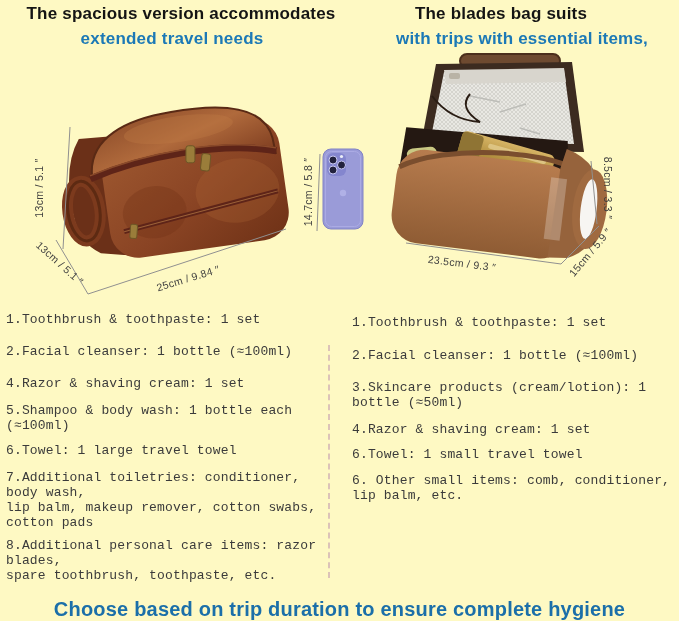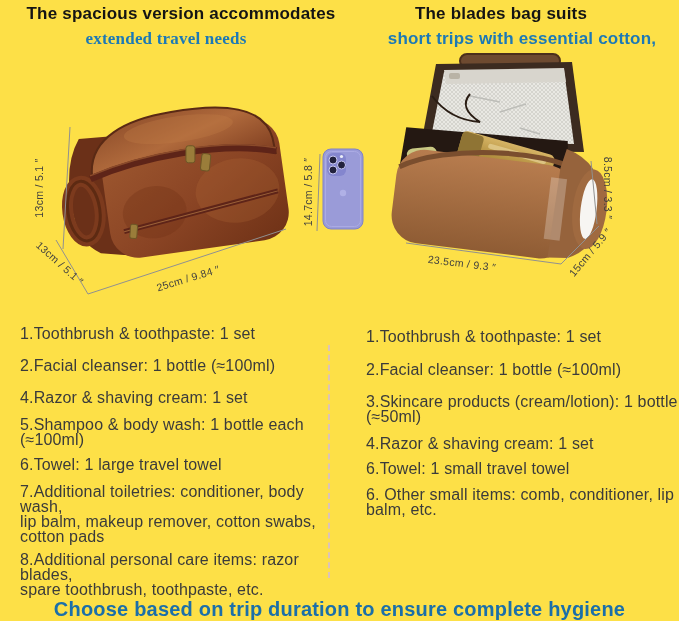--- a/index.html
+++ b/index.html
@@ -1,42 +1,42 @@
 <!DOCTYPE html>
 <html><head>
 <meta charset="utf-8">
 <style>
   html,body{margin:0;padding:0;}
   body{font-family:"Liberation Sans",sans-serif;background:#ffffff;}
-  .page{position:relative;width:679px;height:621px;background:#fde047;overflow:hidden;}
+  .page{position:relative;width:679px;height:621px;background:#fef9c3;overflow:hidden;}
 
   
   .hline{position:absolute;white-space:nowrap;font-weight:bold;text-align:center;}
   .h-black{color:#141414;font-size:17px;letter-spacing:.2px;}
   .h-blue{color:#1c79b6;font-size:17px;letter-spacing:.2px;}
   #hl1{left:20px;top:4px;width:322px;}
-  #hl2{left:10px;top:29px;width:312px;font-family:Liberation Serif, serif;}
+  #hl2{left:16px;top:29px;width:312px;}
   #hr1{left:390px;top:4px;width:222px;}
   #hr2{left:365px;top:29px;width:314px;}
 
   
   .art{position:absolute;left:0;top:0;}
 
   
   .dim{position:absolute;font-size:10.5px;color:#3f3f3f;white-space:nowrap;transform:translate(-50%,-50%);letter-spacing:.3px;}
   #dim-lh{left:39px;top:188px;transform:translate(-50%,-50%) rotate(-90deg);}
   #dim-ld{left:60px;top:263px;transform:translate(-50%,-50%) rotate(42deg);}
   #dim-lw{left:188px;top:278px;transform:translate(-50%,-50%) rotate(-17deg);}
   #dim-ph{left:308px;top:192px;transform:translate(-50%,-50%) rotate(-90deg);}
   #dim-rw{left:462px;top:263px;transform:translate(-50%,-50%) rotate(7deg);}
   #dim-rd{left:590px;top:252px;transform:translate(-50%,-50%) rotate(-50deg);}
   #dim-rh{left:608px;top:188px;transform:translate(-50%,-50%) rotate(90deg);}
 
   
-  .list{position:absolute;list-style:none;margin:14px;padding:0;font-size:16px;line-height:15px;color:#3b3b3b;letter-spacing:.15px;}
+  .list{position:absolute;list-style:none;margin:0;padding:0;font-size:13px;line-height:15px;color:#3b3b3b;letter-spacing:.15px;font-family:Liberation Mono, monospace;}
   .list li{white-space:pre-line;}
   #list-left{left:6px;top:312px;width:322px;}
   #list-left li:nth-child(1){margin-bottom:17px;}
   #list-left li:nth-child(2){margin-bottom:17px;}
   #list-left li:nth-child(3){margin-bottom:12px;}
   #list-left li:nth-child(4){margin-bottom:10px;}
   #list-left li:nth-child(5){margin-bottom:12px;}
   #list-left li:nth-child(6){margin-bottom:8px;}
   #list-left li:nth-child(7){margin-bottom:4px;}
   #list-right{left:352px;top:315px;width:325px;}
@@ -54,21 +54,21 @@
   .footer{position:absolute;left:0;top:598px;width:679px;text-align:center;font-weight:bold;font-size:20px;color:#1b6fa9;letter-spacing:.2px;}
 </style>
 </head>
 <body>
 
 <div class="page">
 
   <div id="hl1" class="hline h-black">The spacious version accommodates</div>
   <div id="hl2" class="hline h-blue">extended travel needs</div>
   <div id="hr1" class="hline h-black">The blades bag suits</div>
-  <div id="hr2" class="hline h-blue">short trips with essential cotton,</div>
+  <div id="hr2" class="hline h-blue">with trips with essential items,</div>
 
   <svg class="art" width="679" height="621" viewBox="0 0 679 621">
     <defs>
       <linearGradient id="bodyGrad" x1="0" y1="0" x2="1" y2="1">
         <stop offset="0" stop-color="#a05a31"></stop>
           <stop offset="0.55" stop-color="#8a4424"></stop>
           <stop offset="1" stop-color="#6e3116"></stop>
       </linearGradient>
       <linearGradient id="lidGrad" x1="0" y1="0" x2="1" y2="1">
         <stop offset="0" stop-color="#8a4a28"></stop>

